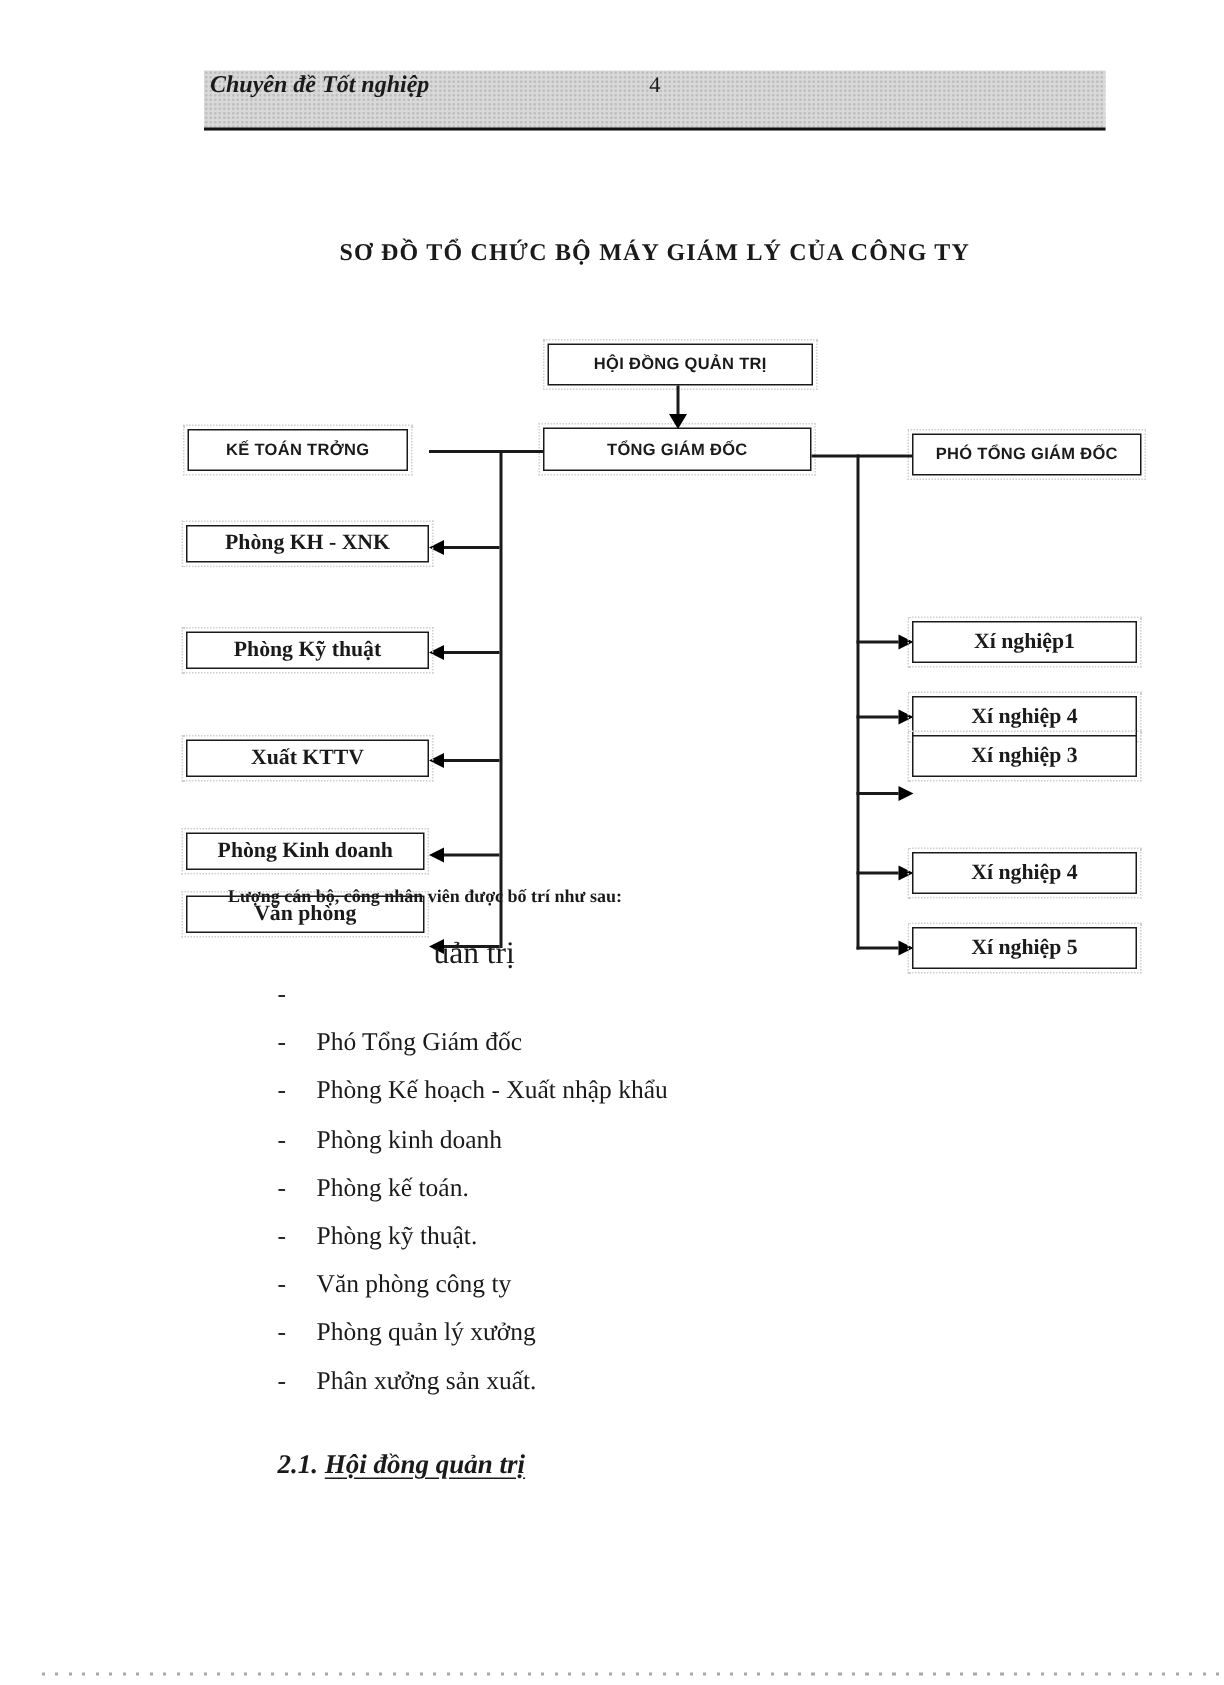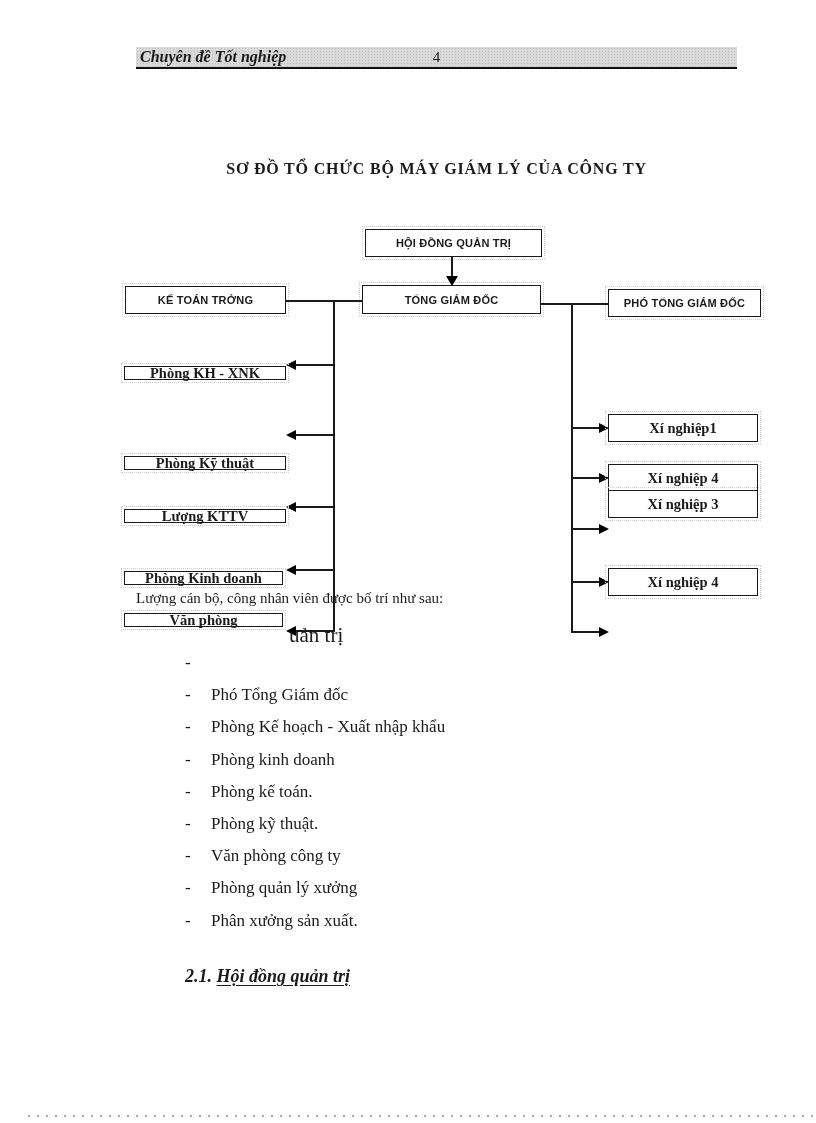--- a/index.html
+++ b/index.html
@@ -8,21 +8,21 @@
     position:relative;
     width:816px; height:1123px;
     background:#ffffff;
     font-family:"Liberation Serif", serif;
     color:#1a1a1a;
     overflow:hidden;
   }
 
   
   .hdr-bar {
-    position:absolute; left:136px; top:47px; width:601px; height:22px;
+    position:absolute; left:136px; top:47px; width:601px; height:40px;
     background-color:#d9d9d9;
     background-image:radial-gradient(#bcbcbc 0.8px, transparent 0.9px);
     background-size:3px 3px;
     border-bottom:2px solid #111;
   }
   .hdr-title {
     position:absolute; left:4px; top:1px;
     font-size:16px; font-weight:bold; font-style:italic;
     white-space:nowrap;
   }
@@ -45,25 +45,25 @@
     border:1.5px solid #1a1a1a;
     outline:1px dotted #cfcfcf; outline-offset:2px;
     display:flex; align-items:center; justify-content:center;
     text-align:center; white-space:nowrap;
   }
   .box.sans { font-family:"Liberation Sans", sans-serif; font-weight:bold; font-size:11px; letter-spacing:0.2px; }
   .box.serif { font-weight:bold; font-size:14.5px; }
 
   .b-hdqt { left:365px; top:229px; width:177px; height:28px; }
   .b-tgd  { left:362px; top:285px; width:179px; height:29px; }
-  .b-ktt  { left:125px; top:286px; width:161px; height:28px; }
+  .b-ktt  { left:125px; top:286px; width:147px; height:28px; }
   .b-ptgd { left:608px; top:289px; width:153px; height:28px; font-size:10.5px; }
 
-  .b-l { left:124px; width:162px; height:14px;margin-top:16px; }
-  .b-l0 { top:350px; } .b-l1 { top:440px; } .b-l2 { top:493px; }
+  .b-l { left:124px; width:162px; height:25px; }
+  .b-l0 { top:350px; } .b-l1 { top:421px; } .b-l2 { top:493px; }
   .b-l3 { top:555px; width:159px; } .b-l4 { top:597px; width:159px; font-size:13.5px; }
 
   .b-r { left:608px; width:150px; height:28px; }
   .b-r0 { top:414px; } .b-r1 { top:464px; } .b-r2 { top:490px; }
   .b-r3 { top:568px; } .b-r4 { top:618px; }
 
   
   .hline, .vline { position:absolute; background:#1a1a1a; }
   .hline { height:1.5px; }
   .vline { width:1.5px; }
@@ -89,22 +89,22 @@
   .arr-r::after {
     content:""; position:absolute; right:-10px; top:-4px; width:0; height:0;
     border-top:5px solid transparent; border-bottom:5px solid transparent;
     border-left:10px solid #000;
   }
   .al0 { top:364px; } .al1 { top:434px; } .al2 { top:506px; } .al3 { top:569px; } .al4 { top:630px; }
   .ar0 { top:427px; } .ar1 { top:477px; } .ar2 { top:528px; } .ar3 { top:581px; } .ar4 { top:631px; }
 
   
   .intro {
-    position:absolute; left:136px; top:590px;
-    font-size:15px; font-weight:normal; white-space:nowrap;
+    position:absolute; left:152px; top:590px;
+    font-size:12px; font-weight:bold; white-space:nowrap;
   }
   .stray {
     position:absolute; left:289px; top:623px;
     font-size:21px; white-space:nowrap;
   }
   .blist { position:absolute; left:185px; top:653px; width:420px; }
   .blist-item { display:flex; height:32.2px; align-items:flex-start; font-size:17px; }
   .blist-item .dash { width:26px; }
   .sec-head {
     position:absolute; left:185px; top:966px;
@@ -147,28 +147,29 @@
   <div class="arr-l al4"></div>
 
   <div class="arr-r ar0"></div>
   <div class="arr-r ar1"></div>
   <div class="arr-r ar2"></div>
   <div class="arr-r ar3"></div>
   <div class="arr-r ar4"></div>
 
   <div class="box serif b-l b-l0">Phòng KH - XNK</div>
   <div class="box serif b-l b-l1">Phòng Kỹ thuật</div>
-  <div class="box serif b-l b-l2">Lượng KTTV</div>
+  <div class="box serif b-l b-l2">Xuất KTTV</div>
   <div class="box serif b-l b-l3">Phòng Kinh doanh</div>
   <div class="box serif b-l b-l4">Văn phòng</div>
 
   <div class="box serif b-r b-r0">Xí nghiệp1</div>
   <div class="box serif b-r b-r1">Xí nghiệp 4</div>
   <div class="box serif b-r b-r2">Xí nghiệp 3</div>
   <div class="box serif b-r b-r3">Xí nghiệp 4</div>
+  <div class="box serif b-r b-r4">Xí nghiệp 5</div>
 
   <div class="intro">Lượng cán bộ, công nhân viên được bố trí như sau:</div>
   <div class="stray">uản trị</div>
 
   <div class="blist">
     <div class="blist-item">
       <span class="dash">-</span>
     </div>
     <div class="blist-item">
       <span class="dash">-</span>

